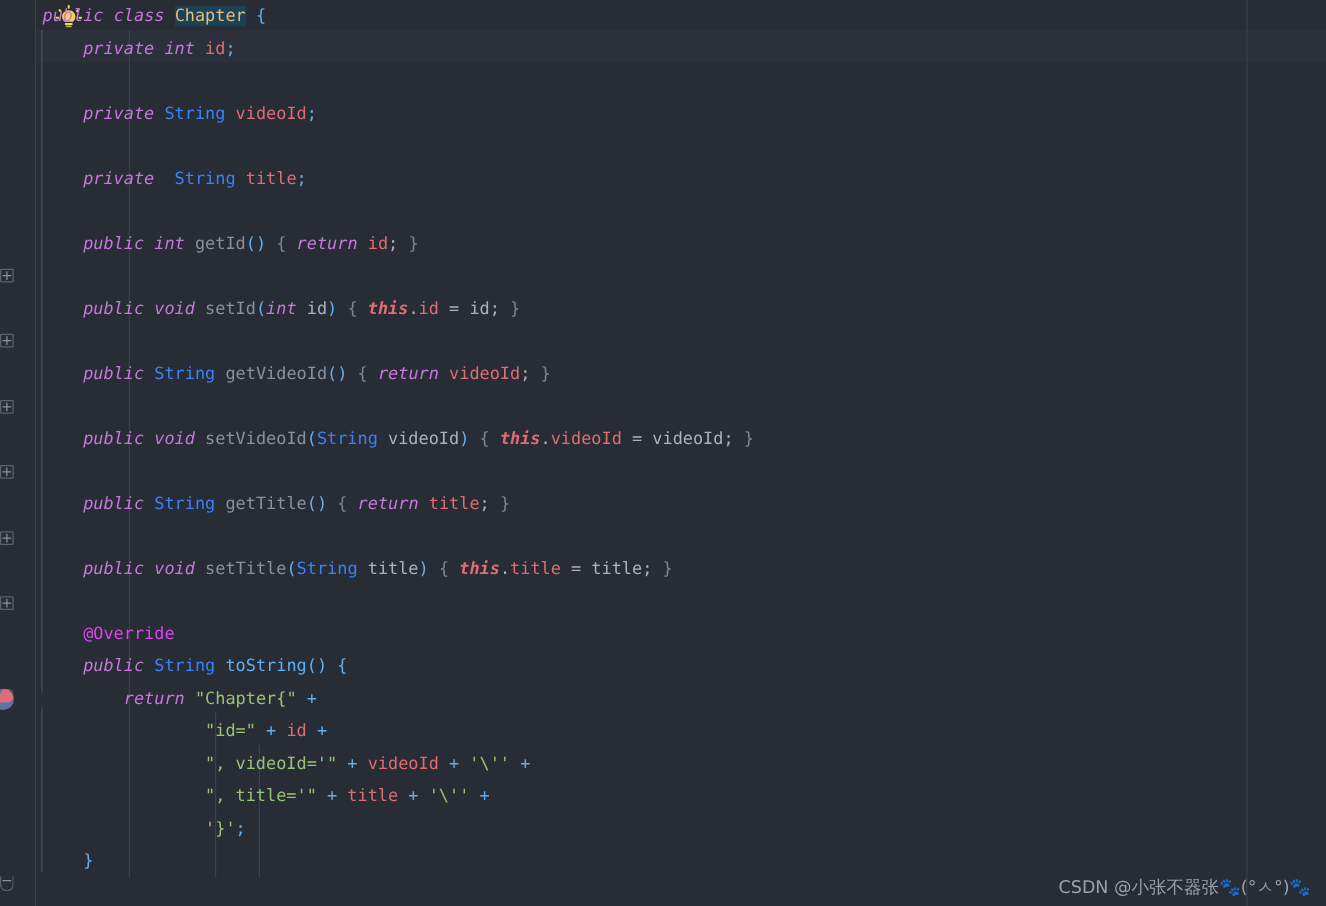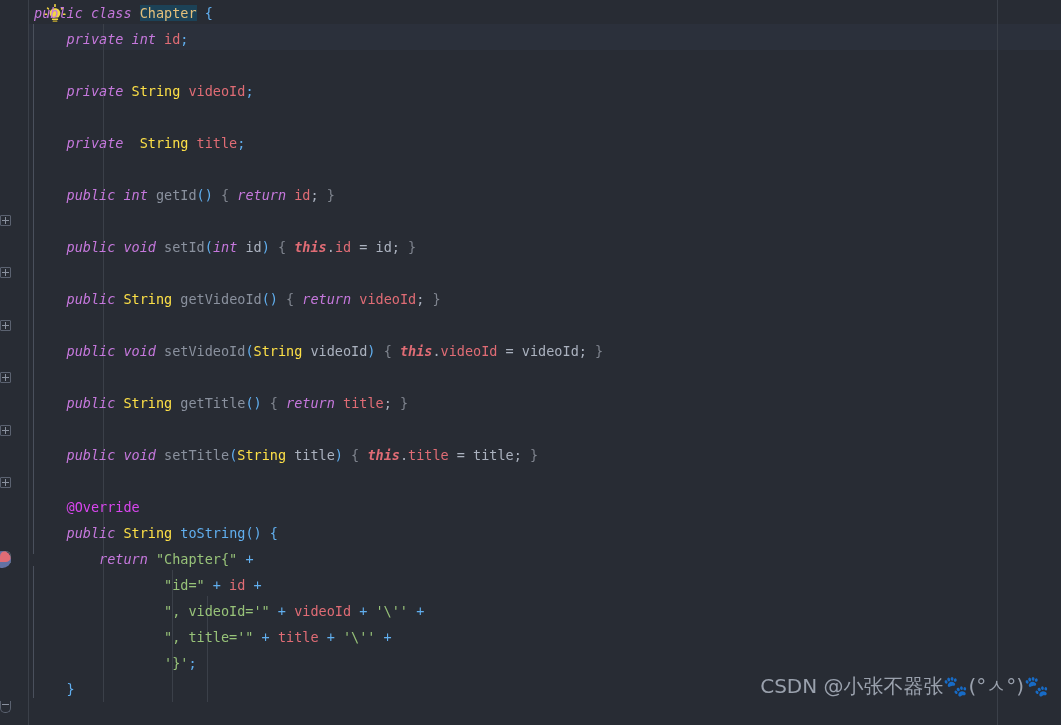--- a/index.html
+++ b/index.html
@@ -90,36 +90,36 @@
     white-space:pre;
     color:#abb2bf;
   }
   .ln{height:26px;}
 
   
   .guide{position:absolute;width:1px;background:#3b4049;}
 
   
   .kw   {color:#c678dd;font-style:italic;}   
-  .type {color:#fde047;}                      
+  .type {color:#3b82f6;}                      
   .fld  {color:#e06c75;}                      
   .mth  {color:#8a919e;text-align:center;}                      
   .punc {color:#7f848e;}                      
   .br   {color:#61afef;}                      
   .str  {color:#98c379;}                      
   .op   {color:#61afef;}                      
   .ann  {color:#d946ef;}                      
   .var  {color:#abb2bf;}                      
   .thisk{color:#e06c75;font-style:italic;font-weight:bold;}    
   .sel  {background:#1c4257;color:#e5c07b;}   
 
   
   .watermark{
-    position:absolute;right:12px;bottom:25px;
-    color:#9aa1ad;font-size:20px;
+    position:absolute;right:12px;bottom:6px;
+    color:#9aa1ad;font-size:14px;
     font-family:"DejaVu Sans","Liberation Sans",sans-serif;
     white-space:nowrap;
   }
 </style>
 </head>
 <body>
 
 <div id="editor">
 
   <div class="line-highlight" style="top:24px"></div>

